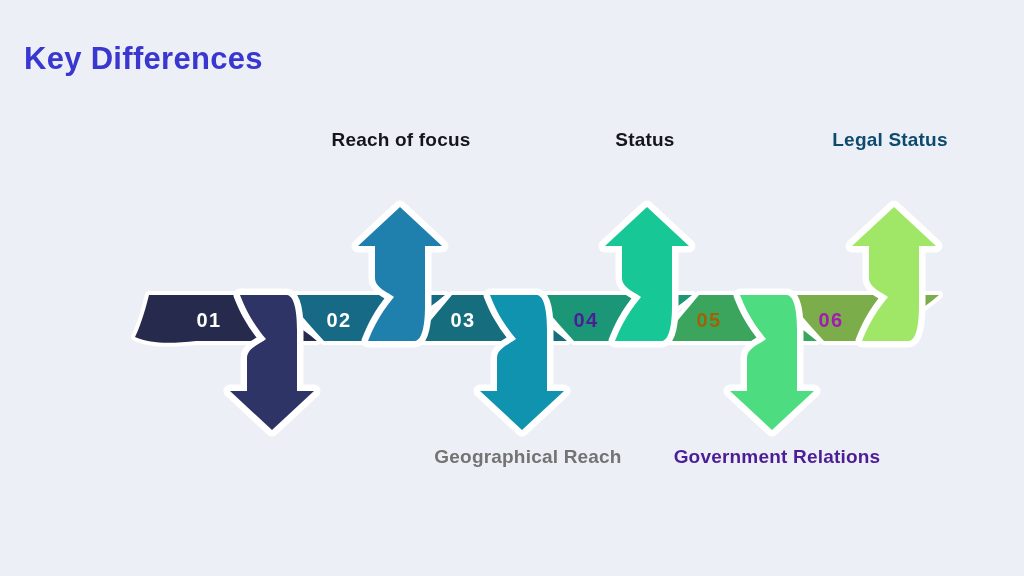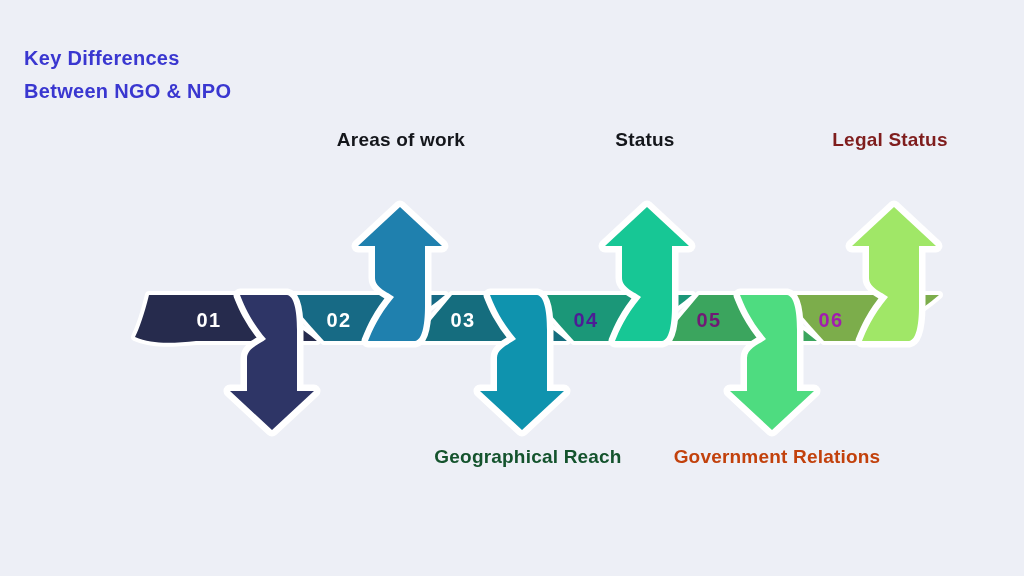--- a/index.html
+++ b/index.html
@@ -4,21 +4,21 @@
 <style>
   html,body{margin:0;padding:0;}
   .canvas{
     position:relative;
     width:1024px;height:576px;
     overflow:hidden;
     font-family:"Liberation Sans", sans-serif;
   }
   .title{
     position:absolute;left:24px;top:42px;
-    font-size:20px;line-height:33px;font-weight:700;
+    font-size:31px;line-height:33px;font-weight:700;
     letter-spacing:.3px;
   }
   #ribbon{position:absolute;left:0;top:0;width:1024px;height:576px;}
   .lbl{
     position:absolute;transform:translateX(-50%);
     font-size:19px;font-weight:700;white-space:nowrap;letter-spacing:.2px;
   }
   .lbl.t{top:129px}
   .lbl.b{top:446px}
   .l1{left:278px}.l2{left:401px}.l3{left:528px}
@@ -30,21 +30,20 @@
   .n1{left:209px}.n2{left:339px}.n3{left:463px}
   .n4{left:586px}.n5{left:709px}.n6{left:831px}
 </style>
 </head>
 <body>
 
 <div class="canvas" style="background: rgb(237, 239, 246);">
 
   <div class="title" style="color: rgb(58, 55, 208);">
     <div>Key Differences</div>
-    <div>Between NGO &amp; NPO</div>
   </div>
 
   <svg id="ribbon" viewBox="0 0 1024 576">
       <path d="M786,295L939,295C920,312 892,328 860,341L824,341C810,326 796,310 786,295Z" style="paint-order:stroke;fill:#7cad4b;stroke:#ffffff;stroke-width:8;stroke-linejoin:round"></path>
       <path d="M699,295L738,295C770,308 798,324 817,341L661,341C671,328 685,312 699,295Z" style="paint-order:stroke;fill:#3ba55e;stroke:#ffffff;stroke-width:8;stroke-linejoin:round"></path>
       <path d="M536,295L692,295C673,312 645,328 613,341L574,341C560,326 546,310 536,295Z" style="paint-order:stroke;fill:#1b9778;stroke:#ffffff;stroke-width:8;stroke-linejoin:round"></path>
       <path d="M452,295L488,295C520,308 548,324 567,341L414,341C424,328 438,312 452,295Z" style="paint-order:stroke;fill:#156d7e;stroke:#ffffff;stroke-width:8;stroke-linejoin:round"></path>
       <path d="M286,295L445,295C426,312 398,328 366,341L324,341C310,326 296,310 286,295Z" style="paint-order:stroke;fill:#176a85;stroke:#ffffff;stroke-width:8;stroke-linejoin:round"></path>
       <path d="M149,295L238,295C270,308 298,324 317,341L196,341C175,343 153,345 135,337C139,329 144,315 149,295Z" style="paint-order:stroke;fill:#262b4d;stroke:#ffffff;stroke-width:8;stroke-linejoin:round"></path>
       <path d="M240,295L287,295C294,296 297,310 297,330L297,391L314,391L272,430L230,391L247,391L247,358C247,348 260,344 266,339C250,320 244,305 240,295Z" style="paint-order:stroke;fill:#2e3566;stroke:#ffffff;stroke-width:13;stroke-linejoin:round"></path>
@@ -52,22 +51,22 @@
       <path d="M490,295L537,295C544,296 547,310 547,330L547,391L564,391L522,430L480,391L497,391L497,358C497,348 510,344 516,339C500,320 494,305 490,295Z" style="paint-order:stroke;fill:#0f93ae;stroke:#ffffff;stroke-width:13;stroke-linejoin:round"></path>
       <path d="M615,341L662,341C669,340 672,326 672,306L672,246L689,246L647,207L605,246L622,246L622,278C622,288 635,292 641,297C625,316 619,331 615,341Z" style="paint-order:stroke;fill:#17c795;stroke:#ffffff;stroke-width:13;stroke-linejoin:round"></path>
       <path d="M740,295L787,295C794,296 797,310 797,330L797,391L814,391L772,430L730,391L747,391L747,358C747,348 760,344 766,339C750,320 744,305 740,295Z" style="paint-order:stroke;fill:#4edc80;stroke:#ffffff;stroke-width:13;stroke-linejoin:round"></path>
       <path d="M862,341L909,341C916,340 919,326 919,306L919,246L936,246L894,207L852,246L869,246L869,278C869,288 882,292 888,297C872,316 866,331 862,341Z" style="paint-order:stroke;fill:#a0e767;stroke:#ffffff;stroke-width:13;stroke-linejoin:round"></path>
     </svg>
 
   <div class="num n1" style="color: rgb(255, 255, 255);">01</div>
   <div class="num n2" style="color: rgb(255, 255, 255); text-align: center;">02</div>
   <div class="num n3" style="color: rgb(255, 255, 255); text-align: right;">03</div>
   <div class="num n4" style="color: #4c1d95;">04</div>
-  <div class="num n5" style="color: #701a75;">05</div>
+  <div class="num n5" style="color: #a16207;">05</div>
   <div class="num n6" style="color: #a21caf;">06</div>
 
-  <div class="lbl t l2" style="color: rgb(20, 22, 27);">Areas of work</div>
-  <div class="lbl b l3" style="color: #14532d;">Geographical Reach</div>
+  <div class="lbl t l2" style="color: rgb(20, 22, 27);">Reach of focus</div>
+  <div class="lbl b l3" style="color: #737373;">Geographical Reach</div>
   <div class="lbl t l4" style="color: rgb(20, 22, 27);">Status</div>
-  <div class="lbl b l5" style="color: #c2410c;">Government Relations</div>
-  <div class="lbl t l6" style="color: #7f1d1d;">Legal Status</div>
+  <div class="lbl b l5" style="color: #4c1d95;">Government Relations</div>
+  <div class="lbl t l6" style="color: #0c4a6e;">Legal Status</div>
 
 </div>
 
 </body></html>

